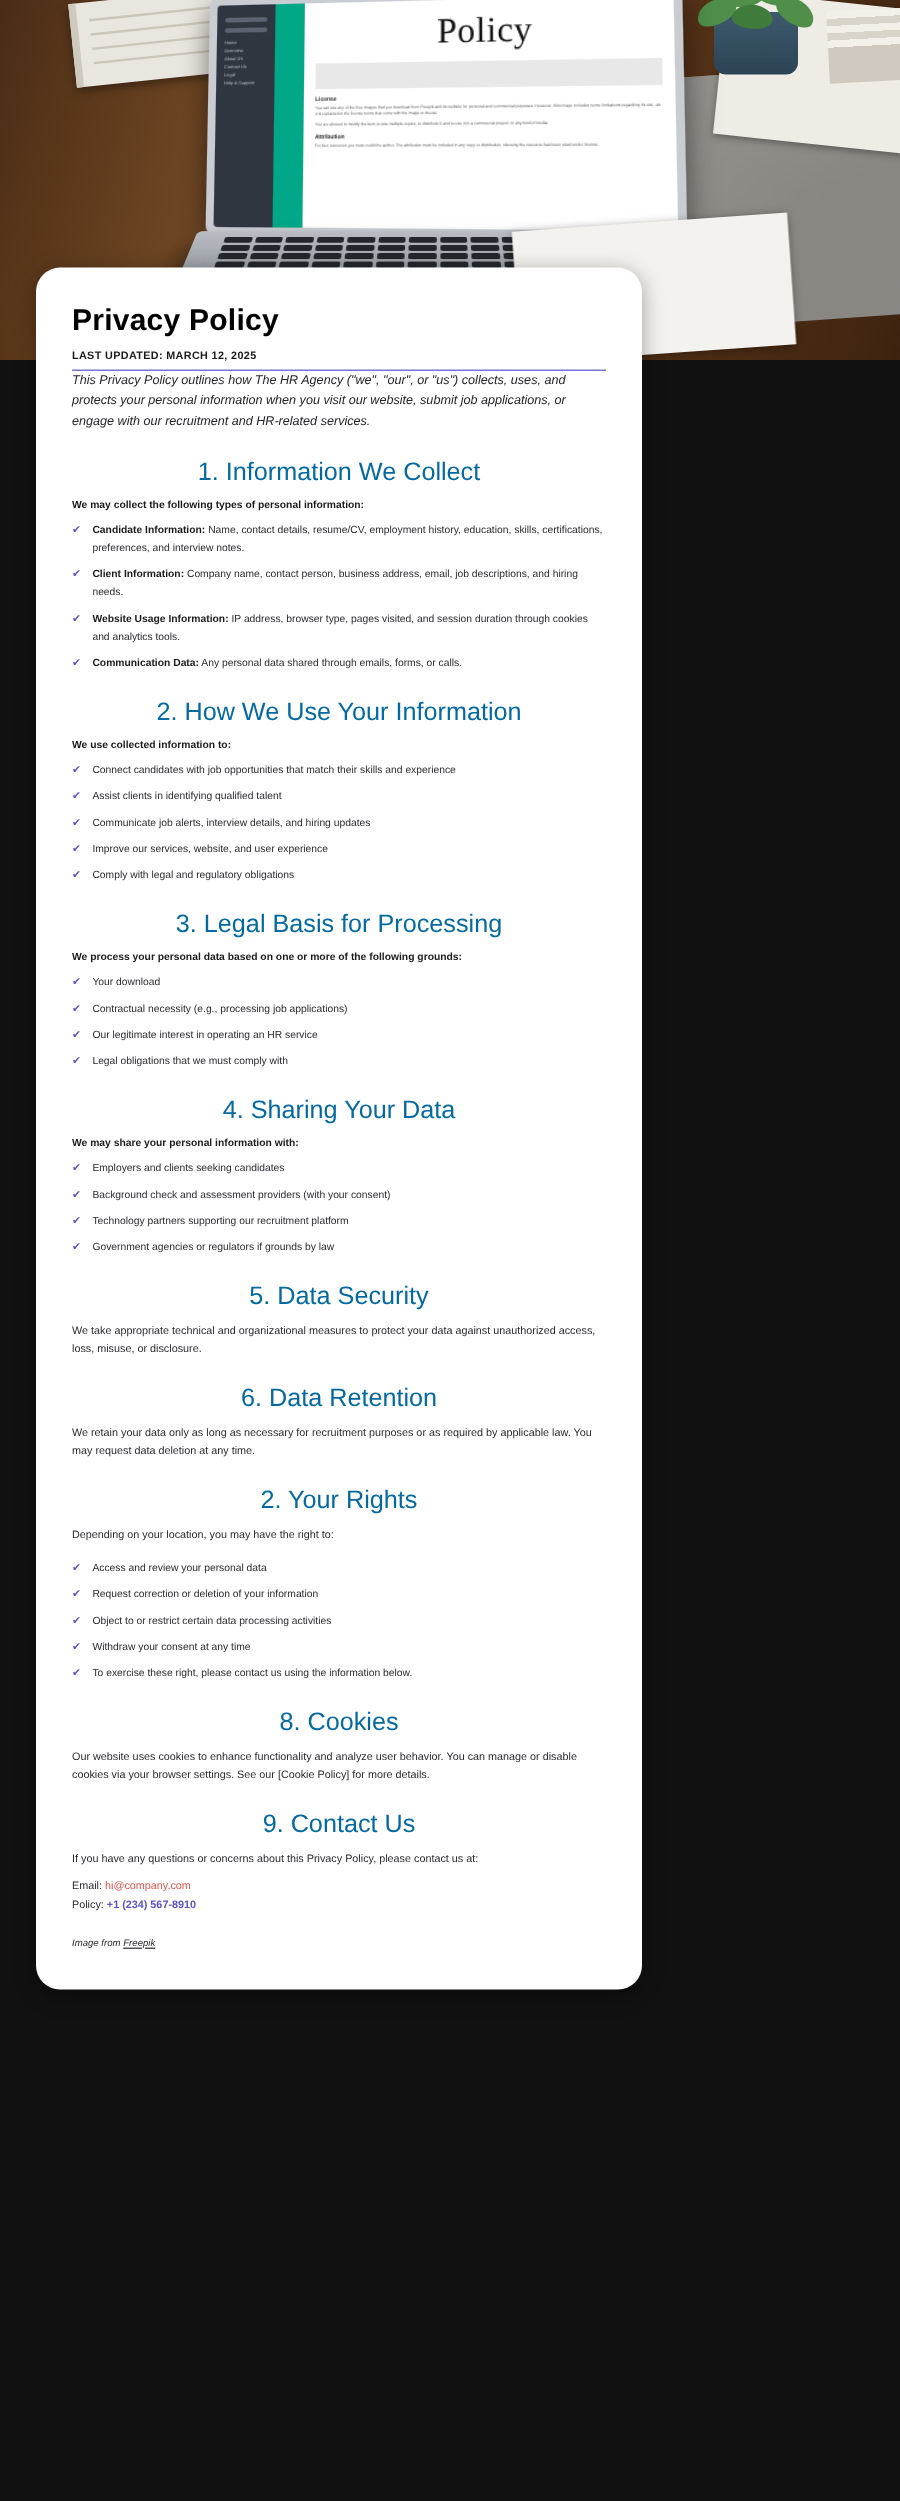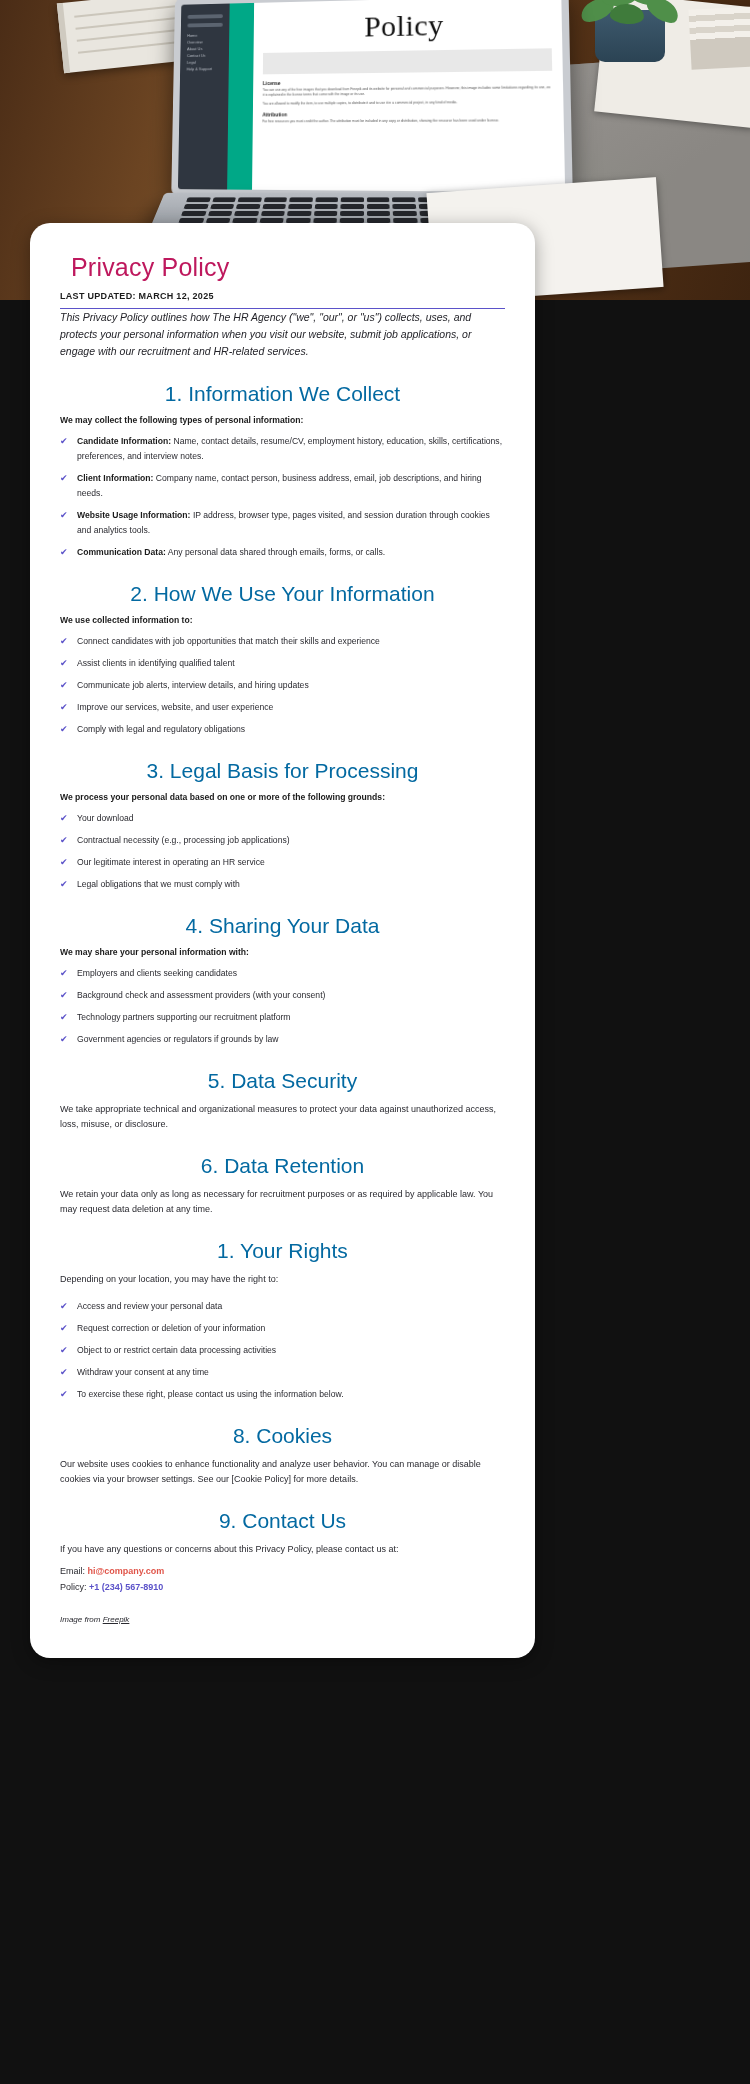--- a/index.html
+++ b/index.html
@@ -115,22 +115,22 @@
 
   
   .doc {
     position: absolute; left: 30px; top: 223px; width: 505px;
     background: #ffffff;
     border-radius: 20px;
     padding: 30px 30px 34px 30px;
     box-shadow: 0 4px 18px rgba(0,0,0,.35);
   }
   h1.title {
-    font-size: 25px; font-weight: normal; color: #be185d;
-    letter-spacing: .2px; margin-bottom: 9px; margin-left: 11px;
+    font-size: 25px; font-weight: bold; color: #000000;
+    letter-spacing: .2px; margin-bottom: 9px;
   }
   .updated {
     font-size: 9px; font-weight: bold; color: #1b1b1b; letter-spacing: .3px;
     padding-bottom: 7px; border-bottom: 1.5px solid #5b52c9; margin-bottom: 0;
   }
   .intro {
     font-style: italic; font-size: 10.5px; line-height: 17px; color: #24242a; margin-bottom: 20px;
   }
   h2.sec {
     color: #0369a1; font-size: 21px; font-weight: normal; margin: 22px 0 9px; text-align: center;
@@ -141,21 +141,21 @@
   ul.checks li {
     position: relative; padding-left: 17px; font-size: 8.6px; line-height: 15px;
     color: #2a2a30; margin-bottom: 7px;
   }
   ul.checks li .ck {
     position: absolute; left: 0; top: 0; color: #5b52c9; font-size: 9px;
   }
   ul.checks li b { color: #1b1b1b; }
   .tight li { margin-bottom: 5px; }
   .contact-line { font-size: 9px; line-height: 16px; color: #2a2a30; }
-  .mail { color: #e0554a; font-weight: bold; text-decoration: none; text-align: right; }
+  .mail { color: #e0554a; font-weight: normal; text-decoration: none; text-align: right; }
   .phone { color: #5b52c9; font-weight: bold; }
   .credit { font-size: 8px; font-style: italic; color: #2a2a30; margin-top: 20px; }
   .credit u { text-decoration: underline; }
 </style>
 </head>
 <body>
 
 <div class="hero">
   <div class="hero-wall"></div>
   <div class="hero-desk"></div>
@@ -304,21 +304,21 @@
     <li><span class="ck">✔</span><span>Technology partners supporting our recruitment platform</span></li>
     <li><span class="ck">✔</span><span>Government agencies or regulators if grounds by law</span></li>
   </ul>
 
   <h2 class="sec">5. Data Security</h2>
   <p class="para">We take appropriate technical and organizational measures to protect your data against unauthorized access, loss, misuse, or disclosure.</p>
 
   <h2 class="sec">6. Data Retention</h2>
   <p class="para">We retain your data only as long as necessary for recruitment purposes or as required by applicable law. You may request data deletion at any time.</p>
 
-  <h2 class="sec">1. Your Rights</h2>
+  <h2 class="sec">2. Your Rights</h2>
   <p class="para" style="margin-bottom:12px">Depending on your location, you may have the right to:</p>
   <ul class="checks tight">
     <li><span class="ck">✔</span><span>Access and review your personal data</span></li>
     <li><span class="ck">✔</span><span>Request correction or deletion of your information</span></li>
     <li><span class="ck">✔</span><span>Object to or restrict certain data processing activities</span></li>
     <li><span class="ck">✔</span><span>Withdraw your consent at any time</span></li>
     <li><span class="ck">✔</span><span>To exercise these right, please contact us using the information below.</span></li>
   </ul>
 
   <h2 class="sec">8. Cookies</h2>

